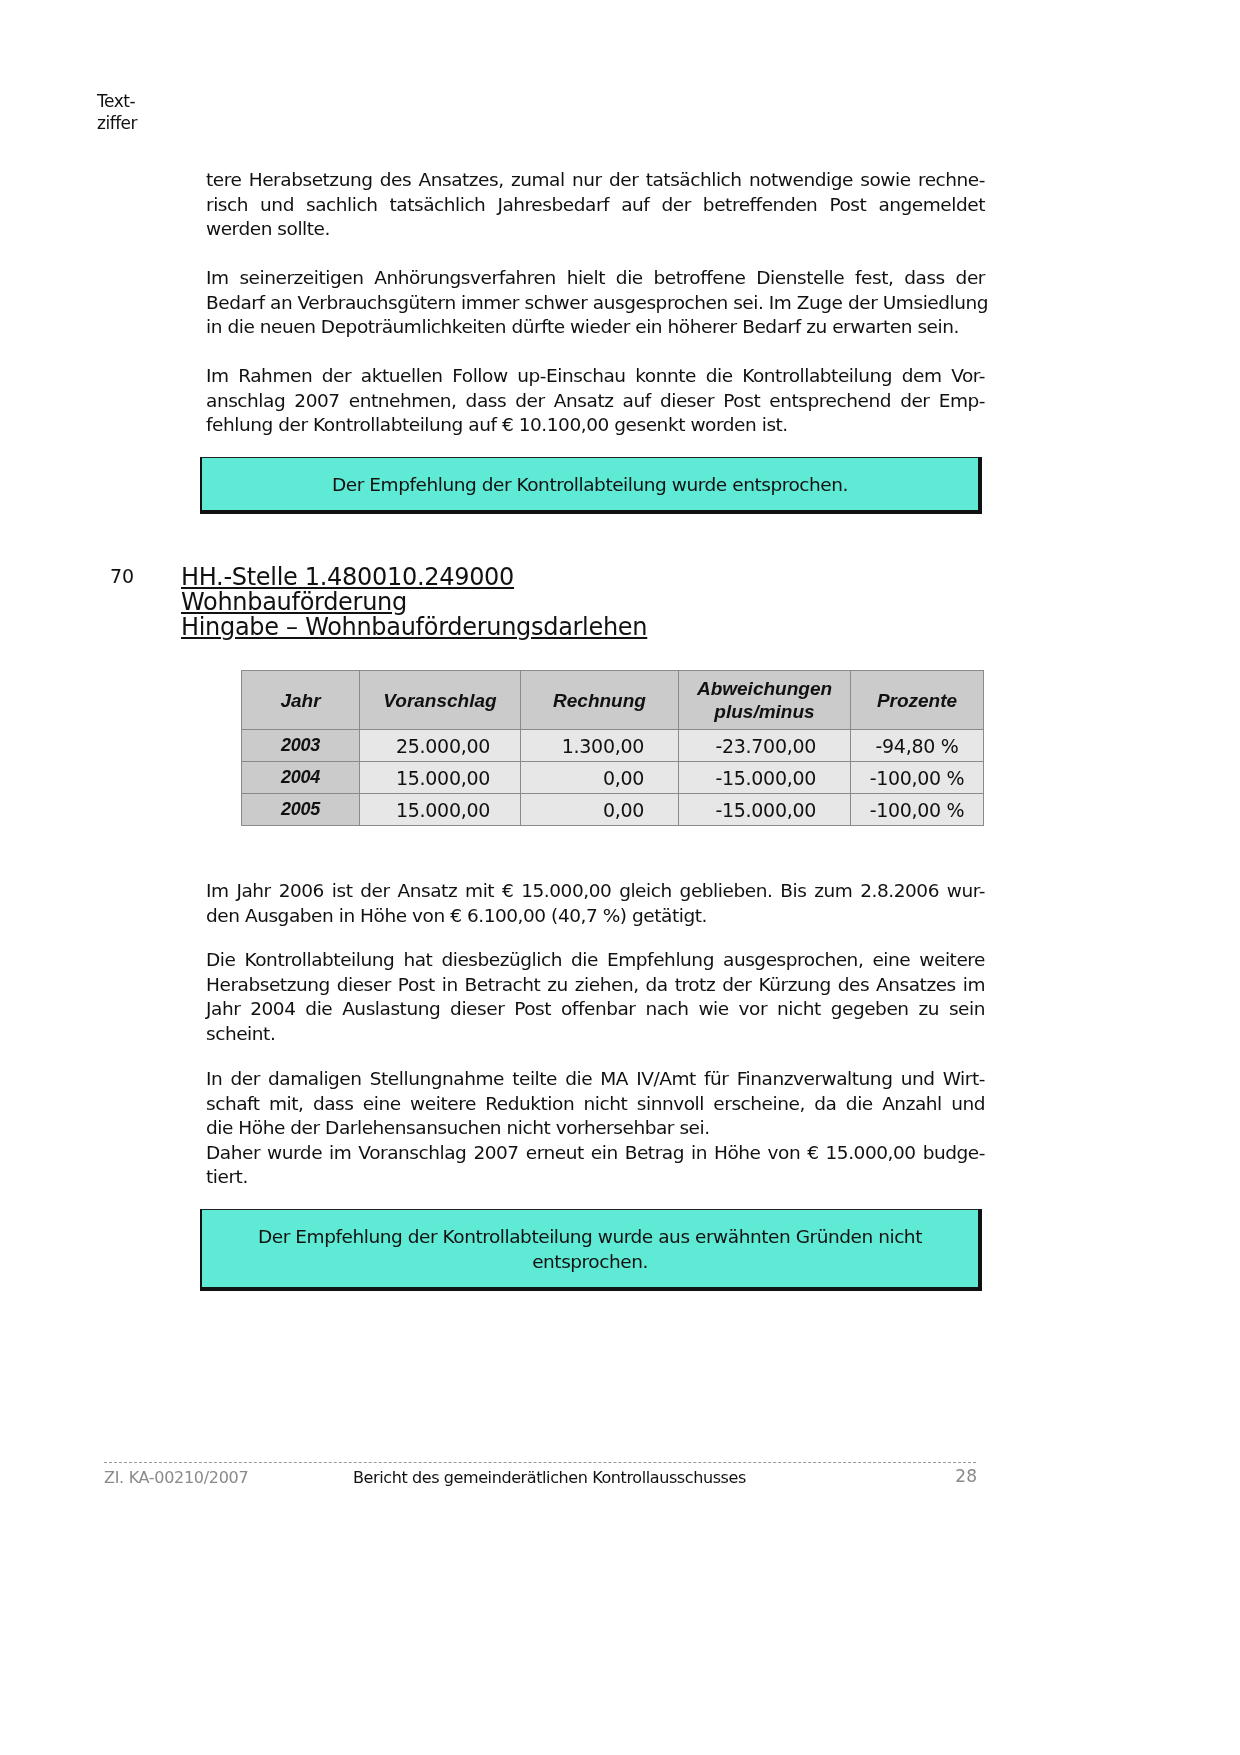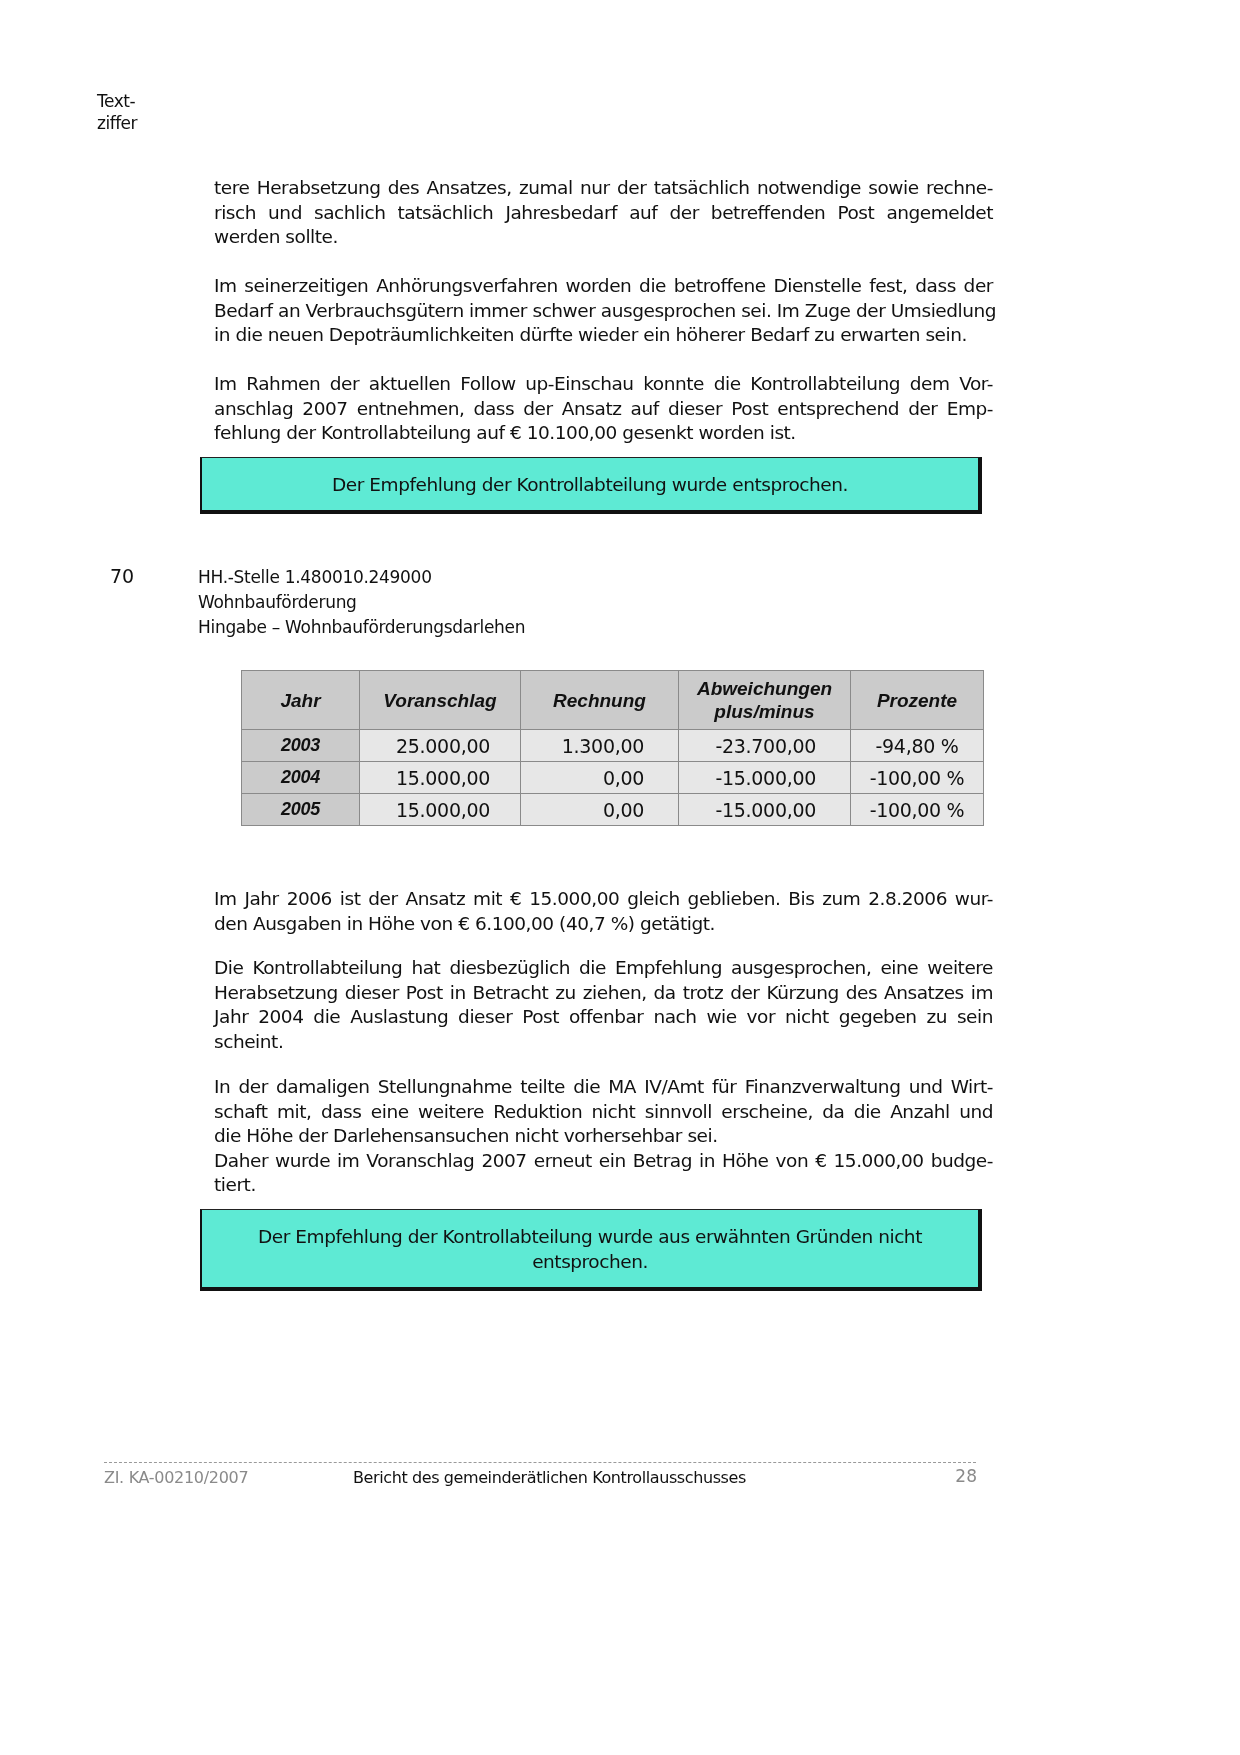--- a/index.html
+++ b/index.html
@@ -7,34 +7,34 @@
     width: 1240px; height: 1755px; position: relative; overflow: hidden;
     font-family: "DejaVu Sans", sans-serif; color: #111111;
   }
   .abs { position: absolute; }
   .margin-label {
     left: 97px; top: 90px; font-size: 17px; line-height: 22px;
     font-family: "DejaVu Sans", sans-serif; letter-spacing: -0.5px;
   }
   .para {
     left: 198px; width: 779px; font-size: 18.5px; line-height: 24.6px;
-    text-align: justify; letter-spacing: -0.45px; margin: 16px;
+    text-align: justify; letter-spacing: -0.45px; margin: 8px;
   }
   .para .ln { display: block; text-align: justify; text-align-last: justify; height: 24.6px; white-space: nowrap; }
   .para .ln.last { text-align-last: left; }
   .notice {
     left: 200px; width: 782px; background: #5eead4;
     border-top: 1px solid #222; border-left: 2px solid #111;
     border-right: 4px solid #111; border-bottom: 4px solid #111;
     box-sizing: border-box; display: flex; align-items: center; justify-content: center;
     text-align: center; font-size: 18.5px; line-height: 25px; letter-spacing: -0.45px;
     padding: 0 20px;
   }
   .tz-number { left: 110px; top: 565px; font-size: 19px; }
-  .heading { left: 198px; top: 565px; font-size: 17px; line-height: 25px; letter-spacing: -0.3px; }
+  .heading { left: 181px; top: 565px; font-size: 24px; line-height: 25px; letter-spacing: -0.3px; text-decoration: underline; }
   table.data {
     position: absolute; left: 241px; top: 670px; border-collapse: collapse;
     font-size: 19px;
   }
   table.data th, table.data td { border: 1.5px solid #8a8a8a; padding: 0; }
   table.data th {
     background: #cbcbcb; font-family: "Liberation Sans", sans-serif; font-style: italic;
     font-weight: bold; font-size: 19px; line-height: 23px; height: 58px; color: #111;
   }
   table.data td { height: 31px; background: #e7e7e7; letter-spacing: -0.3px; }
@@ -62,21 +62,21 @@
   <div>ziffer</div>
 </div>
 
 <div class="abs para" style="top:160px;">
   <span class="ln">tere Herabsetzung des Ansatzes, zumal nur der tatsächlich notwendige sowie rechne-</span>
   <span class="ln">risch und sachlich tatsächlich Jahresbedarf auf der betreffenden Post angemeldet</span>
   <span class="ln last">werden sollte.</span>
 </div>
 
 <div class="abs para" style="top:258px;">
-  <span class="ln">Im seinerzeitigen Anhörungsverfahren worden die betroffene Dienstelle fest, dass der</span>
+  <span class="ln">Im seinerzeitigen Anhörungsverfahren hielt die betroffene Dienstelle fest, dass der</span>
   <span class="ln">Bedarf an Verbrauchsgütern immer schwer ausgesprochen sei. Im Zuge der Umsiedlung</span>
   <span class="ln last">in die neuen Depoträumlichkeiten dürfte wieder ein höherer Bedarf zu erwarten sein.</span>
 </div>
 
 <div class="abs para" style="top:356px;">
   <span class="ln">Im Rahmen der aktuellen Follow up-Einschau konnte die Kontrollabteilung dem Vor-</span>
   <span class="ln">anschlag 2007 entnehmen, dass der Ansatz auf dieser Post entsprechend der Emp-</span>
   <span class="ln last">fehlung der Kontrollabteilung auf € 10.100,00 gesenkt worden ist.</span>
 </div>
 

